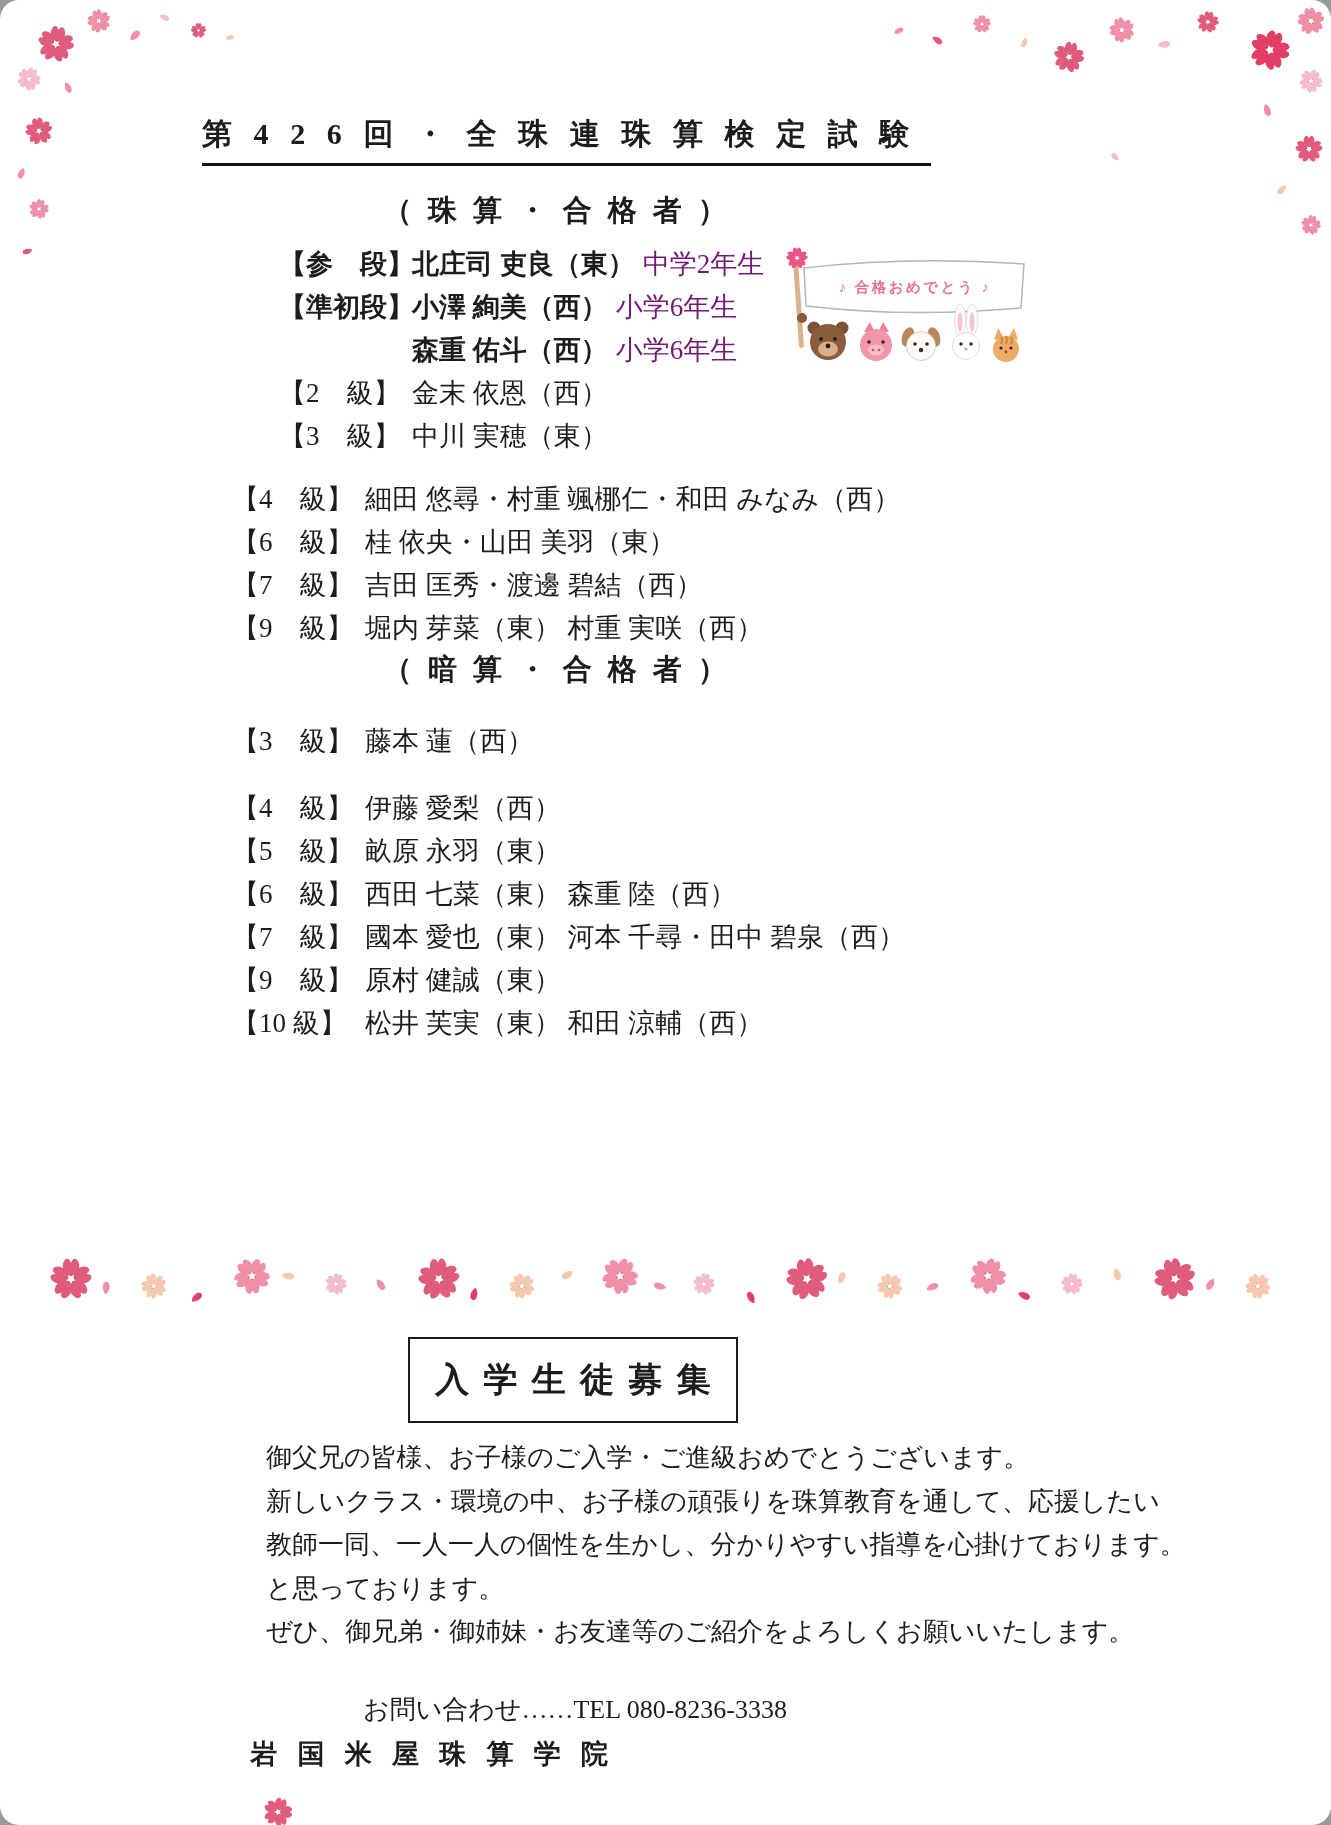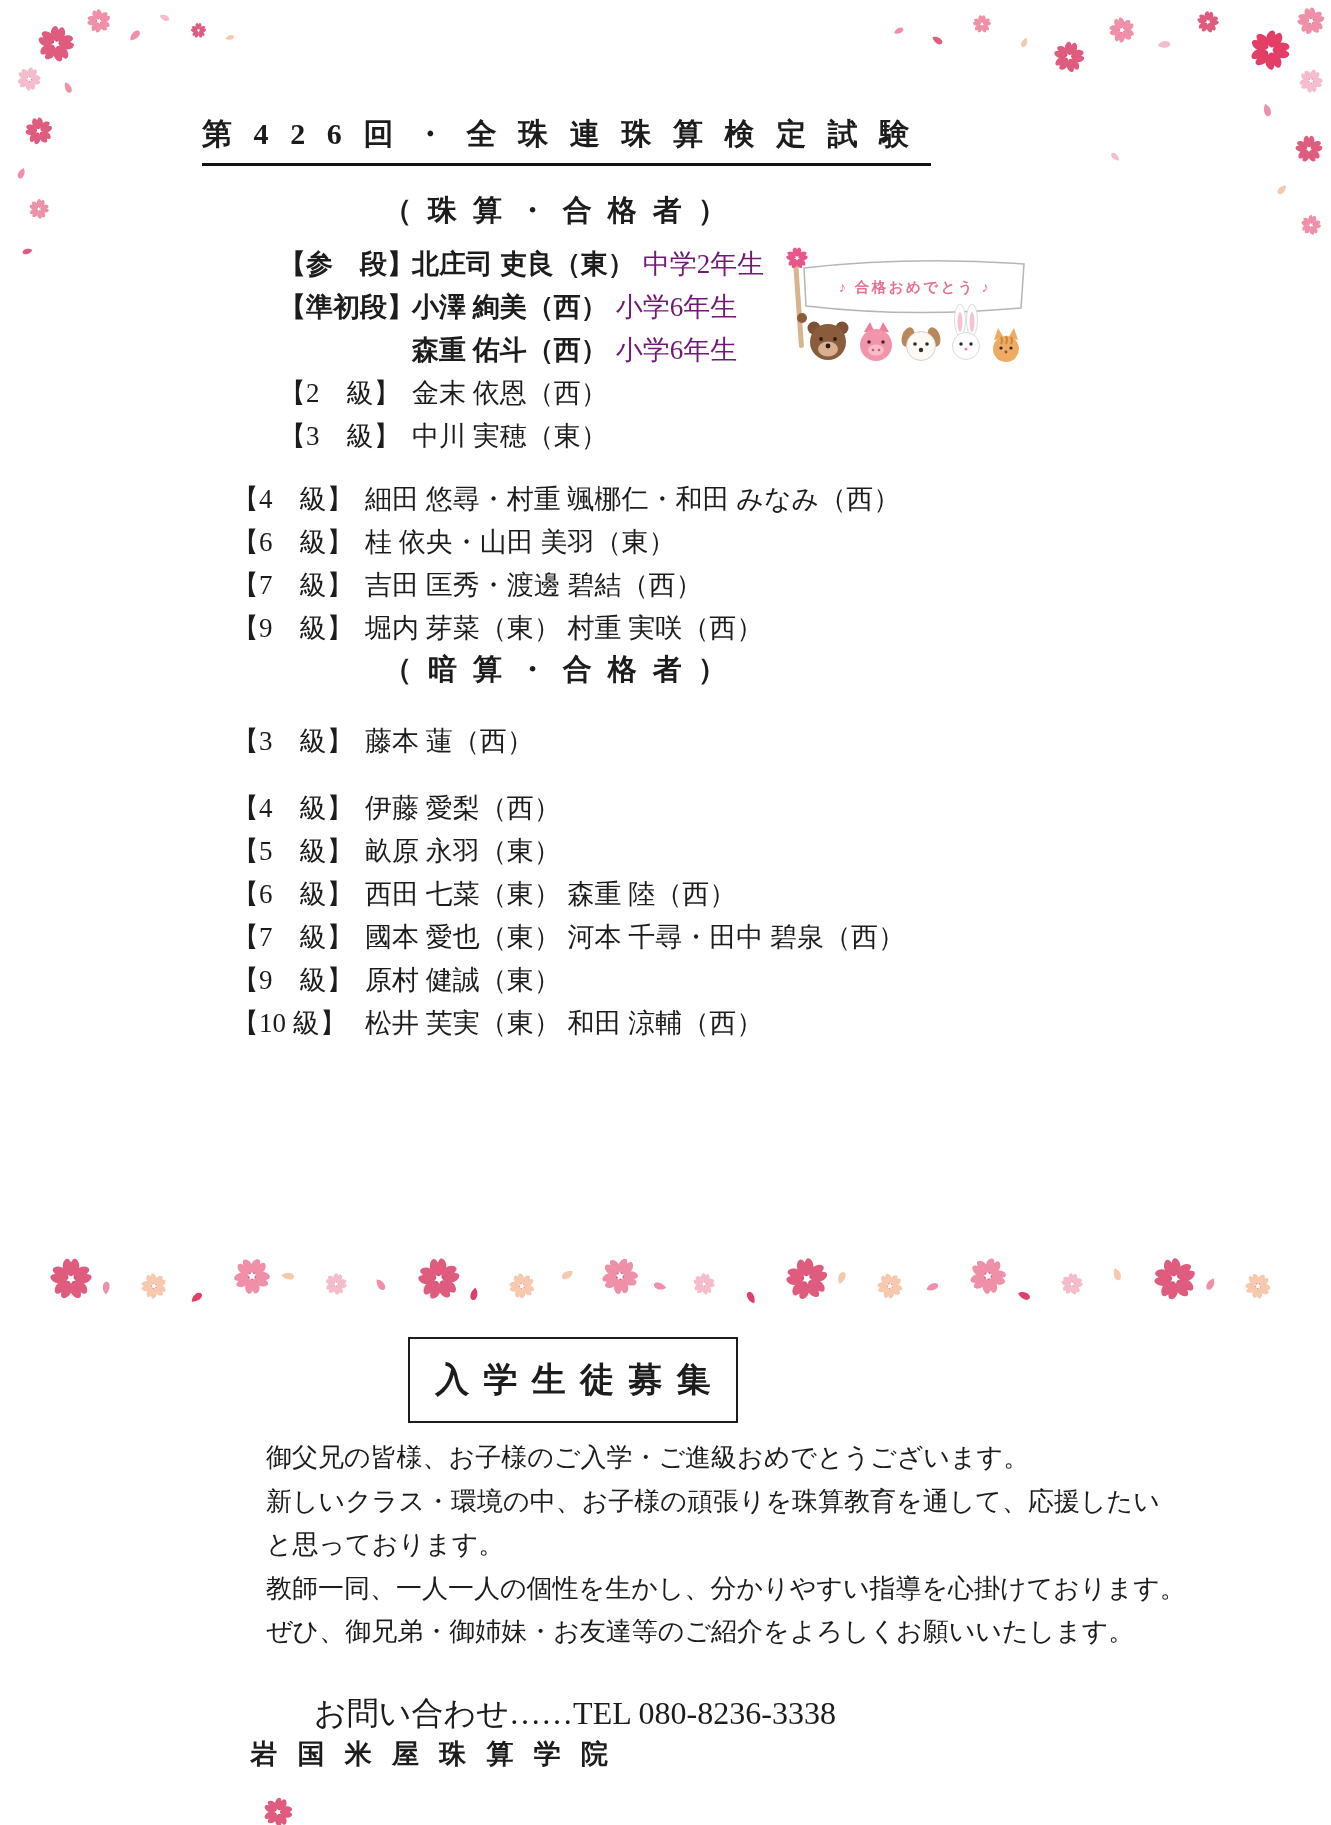--- a/index.html
+++ b/index.html
@@ -1,18 +1,18 @@
 <!DOCTYPE html>
 <html><head>
 <meta charset="utf-8">
 <style>
   html,body{margin:0;padding:0;background:#9a9a9a;}
   .page{
     position:relative;width:1331px;height:1825px;margin:0 auto;background:#ffffff;
-    overflow:hidden;font-family:"Liberation Serif","DejaVu Serif",serif;color:#1c1c1c;
+    overflow:hidden;font-family:"Liberation Serif","DejaVu Serif",serif;color:#1c1c1c;border-radius:19px;
   }
   .title{
     position:absolute;left:202px;top:114px;font-size:30px;font-weight:600;
     letter-spacing:0.72em;white-space:nowrap;border-bottom:3px solid #111;padding-bottom:8px;
   }
   .sec-heading{
     position:absolute;font-size:29px;font-weight:700;letter-spacing:0.55em;white-space:nowrap;
   }
   #shuzan-heading{left:383px;top:191px;}
   #anzan-heading{left:383px;top:650px;}
@@ -28,21 +28,21 @@
   .row.bold .row-label,.row.bold .row-name{font-weight:700;}
   .decor{position:absolute;transform-origin:center;pointer-events:none;}
   .illus{position:absolute;left:776px;top:244px;width:262px;height:122px;}
   .recruit-box{
     position:absolute;left:408px;top:1337px;width:330px;height:86px;box-sizing:border-box;
     border:2.5px solid #1c1c1c;display:flex;align-items:center;justify-content:center;
     font-size:34px;font-weight:600;letter-spacing:0.42em;padding-left:0.42em;white-space:nowrap;
   }
   .recruit-text{position:absolute;left:232px;top:1436px;width:940px;font-size:26px;}
   .par-line{line-height:43.5px;height:43.5px;white-space:nowrap;margin-left:34px;}
-  .contact{position:absolute;left:230px;top:1692px;width:690px;text-align:center;font-size:32px;white-space:nowrap;}
+  .contact{position:absolute;left:230px;top:1692px;width:690px;text-align:center;font-size:26px;white-space:nowrap;}
   .school{
     position:absolute;left:230px;top:1736px;width:690px;text-align:left;font-size:27px;
     font-weight:600;letter-spacing:0.75em;padding-left:0.75em;white-space:nowrap;
   }
   svg text{font-family:"Liberation Serif","DejaVu Serif",serif;}
 </style>
 </head>
 <body>
 
 <svg width="0" height="0" style="position:absolute" aria-hidden="true">
@@ -415,23 +415,23 @@
   </div>
 </div>
 
   <div class="recruit-box">入学生徒募集</div>
 
   <div class="recruit-text" id="recruit-text">
   <div class="par-line">御父兄の皆様、お子様のご入学・ご進級おめでとうございます。</div>
 
   <div class="par-line">新しいクラス・環境の中、お子様の頑張りを珠算教育を通して、応援したい</div>
 
+  <div class="par-line">教師一同、一人一人の個性を生かし、分かりやすい指導を心掛けております。</div>
+
   <div class="par-line">と思っております。</div>
-
-  <div class="par-line">教師一同、一人一人の個性を生かし、分かりやすい指導を心掛けております。</div>
 
   <div class="par-line">ぜひ、御兄弟・御姉妹・お友達等のご紹介をよろしくお願いいたします。</div>
 </div>
 
   <div class="contact">お問い合わせ……TEL 080-8236-3338</div>
   <div class="school">岩国米屋珠算学院</div>
 
 </div>
 
 </body></html>

